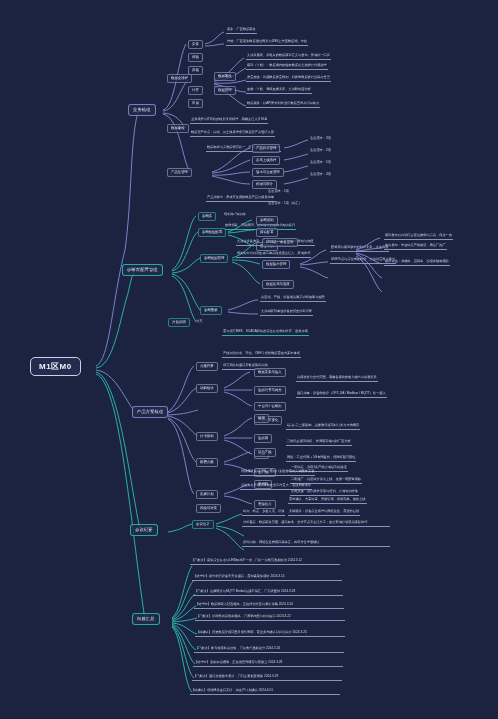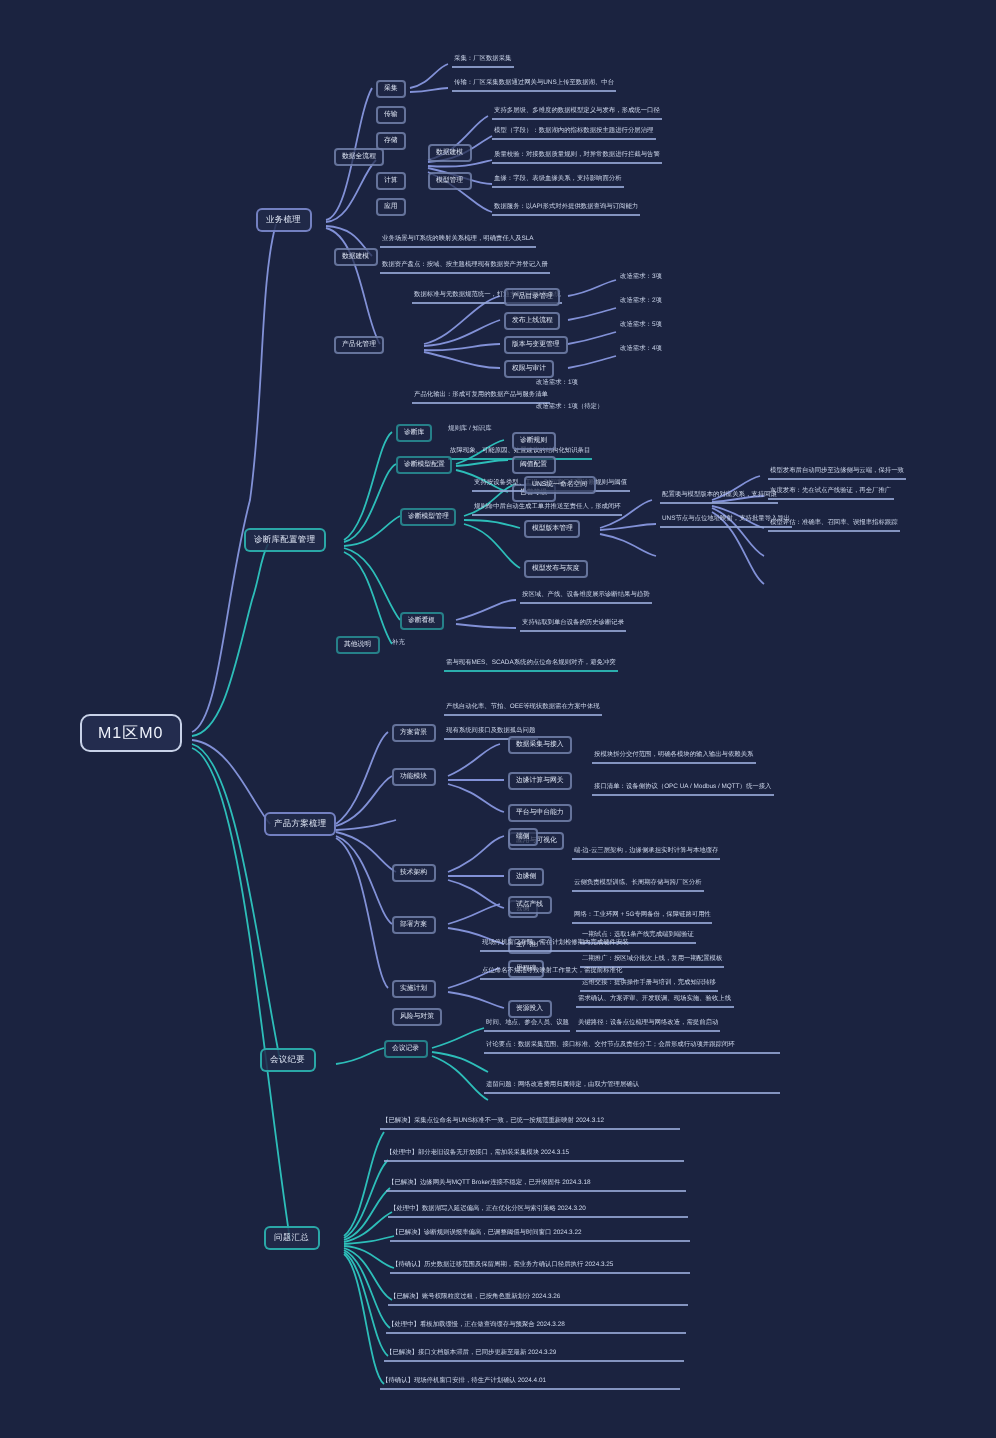--- a/index.html
+++ b/index.html
@@ -150,21 +150,21 @@
       <path d="M172,621 C185,618 188,610 196,606" stroke="#2dbeb9"></path>
       <path d="M172,622 C186,621 189,620 197,618" stroke="#2dbeb9"></path>
       <path d="M172,623 C186,624 189,632 197,634" stroke="#2dbeb9"></path>
       <path d="M172,624 C185,628 188,646 196,650" stroke="#2dbeb9"></path>
       <path d="M172,625 C184,631 187,658 195,664" stroke="#2dbeb9"></path>
       <path d="M172,626 C183,633 186,672 194,678" stroke="#2dbeb9"></path>
       <path d="M172,627 C182,635 184,686 192,692" stroke="#2dbeb9"></path>
     </g>
   </svg>
 
-  <div class="node root" style="left:40px;top:357px;">M1区M0</div>
+  <div class="node root" style="left:30px;top:357px;font-weight:bold;">M1区M0</div>
 
   <div class="node lvl1 blue" style="left:128px;top:104px;">业务梳理</div>
 
   <div class="node lvl2" style="left:167px;top:74px;">数据全流程</div>
   <div class="node lvl2" style="left:167px;top:124px;">数据建模</div>
   <div class="node lvl2" style="left:167px;top:168px;">产品化管理</div>
 
   <div class="node lvl2" style="left:188px;top:40px;">采集</div>
   <div class="node lvl2" style="left:188px;top:53px;">传输</div>
   <div class="node lvl2" style="left:188px;top:66px;">存储</div>

